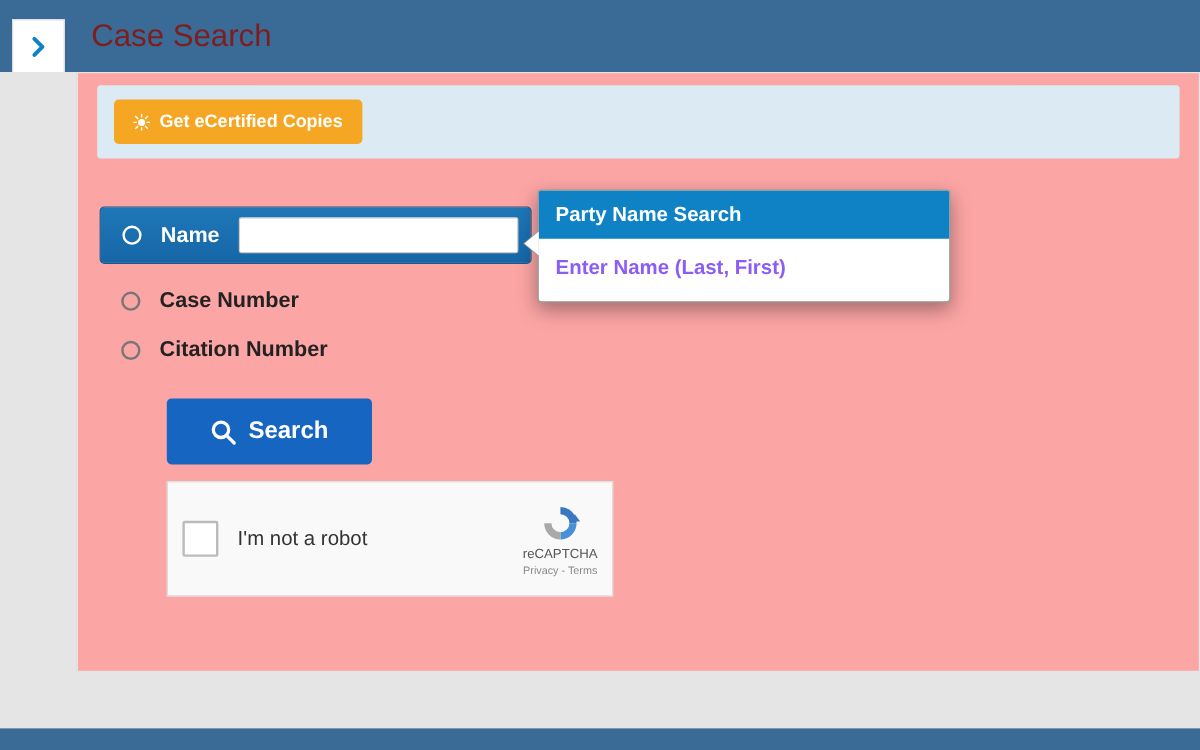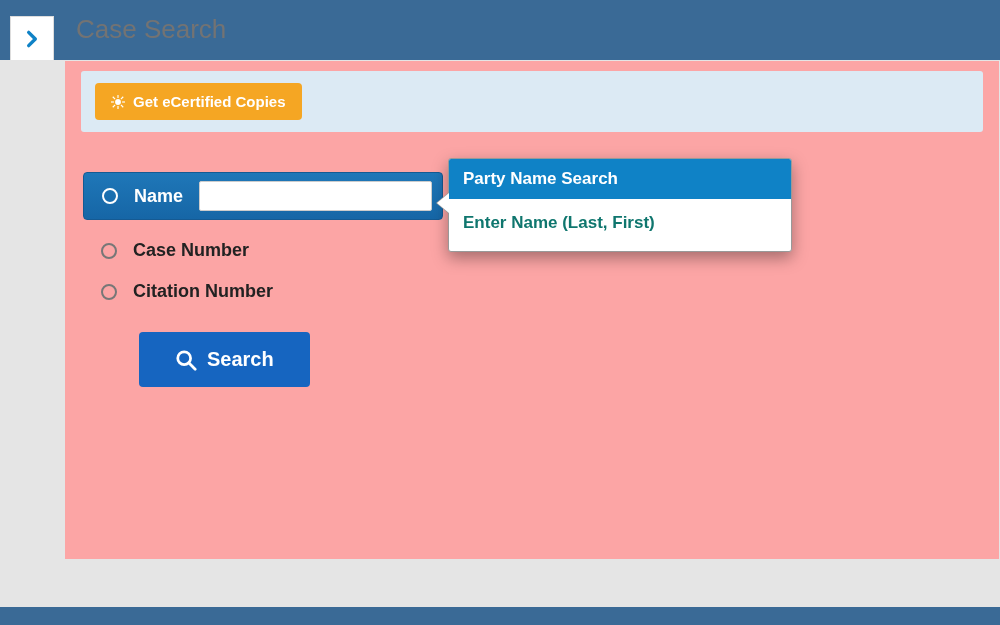--- a/index.html
+++ b/index.html
@@ -31,21 +31,21 @@
     align-items: center;
     justify-content: center;
     z-index: 3;
     cursor: pointer;
   }
   .expand-tab svg { width: 20px; height: 26px; }
   .page-title {
     position: absolute;
     top: 14px;
     left: 76px;
-    color: #737373;
+    color: #7f1d1d;
     font-size: 26px;
     font-weight: 500;
     z-index: 2;
   }
   .main-panel {
     position: absolute;
     left: 64px;
     top: 60px;
     right: 0;
     height: 500px;
@@ -187,21 +187,21 @@
     color: #ffffff;
     padding: 10px 14px;
     font-size: 17px;
     font-weight: 700;
     border-radius: 2px 2px 0 0;
   }
   .tooltip .body {
     padding: 14px 14px 18px;
     font-size: 17px;
     font-weight: 700;
-    color: #0f766e;
+    color: #8b5cf6;
   }
   .tooltip .arrow {
     position: absolute;
     left: -12px;
     top: 34px;
     width: 0; height: 0;
     border-top: 10px solid transparent;
     border-bottom: 10px solid transparent;
     border-right: 12px solid #fff;
     filter: drop-shadow(-1px 0 0 #999);
@@ -268,20 +268,34 @@
     </div>
 
     <button class="search-btn">
       <svg viewBox="0 0 24 24">
         <circle cx="10" cy="10" r="7" fill="none" stroke="#fff" stroke-width="3"></circle>
         <line x1="15" y1="15" x2="22" y2="22" stroke="#fff" stroke-width="3" stroke-linecap="round"></line>
       </svg>
       <span>Search</span>
     </button>
 
+    <div class="captcha">
+      <div class="chk"></div>
+      <div class="txt">I'm not a robot</div>
+      <div class="logo-col">
+        <svg viewBox="0 0 48 48">
+          <path d="M24 6 A18 18 0 0 1 42 24 L34 24 A10 10 0 0 0 24 14 Z" fill="#3b78c3"></path>
+          <path d="M42 24 A18 18 0 0 1 24 42 L24 34 A10 10 0 0 0 34 24 Z" fill="#4a90d9"></path>
+          <path d="M24 42 A18 18 0 0 1 6 24 L14 24 A10 10 0 0 0 24 34 Z" fill="#a9a9a9"></path>
+          <polygon points="40,14 46,22 34,22" fill="#3b78c3"></polygon>
+        </svg>
+        <div style="font-size:11px;color:#555;">reCAPTCHA</div>
+        <div class="legal">Privacy - Terms</div>
+      </div>
+    </div>
 
   </div>
 </div>
 
 <div class="tooltip" style="left:448px; top:158px;">
   <div class="arrow"></div>
   <div class="hdr">Party Name Search</div>
   <div class="body">Enter Name (Last, First)</div>
 </div>
 

